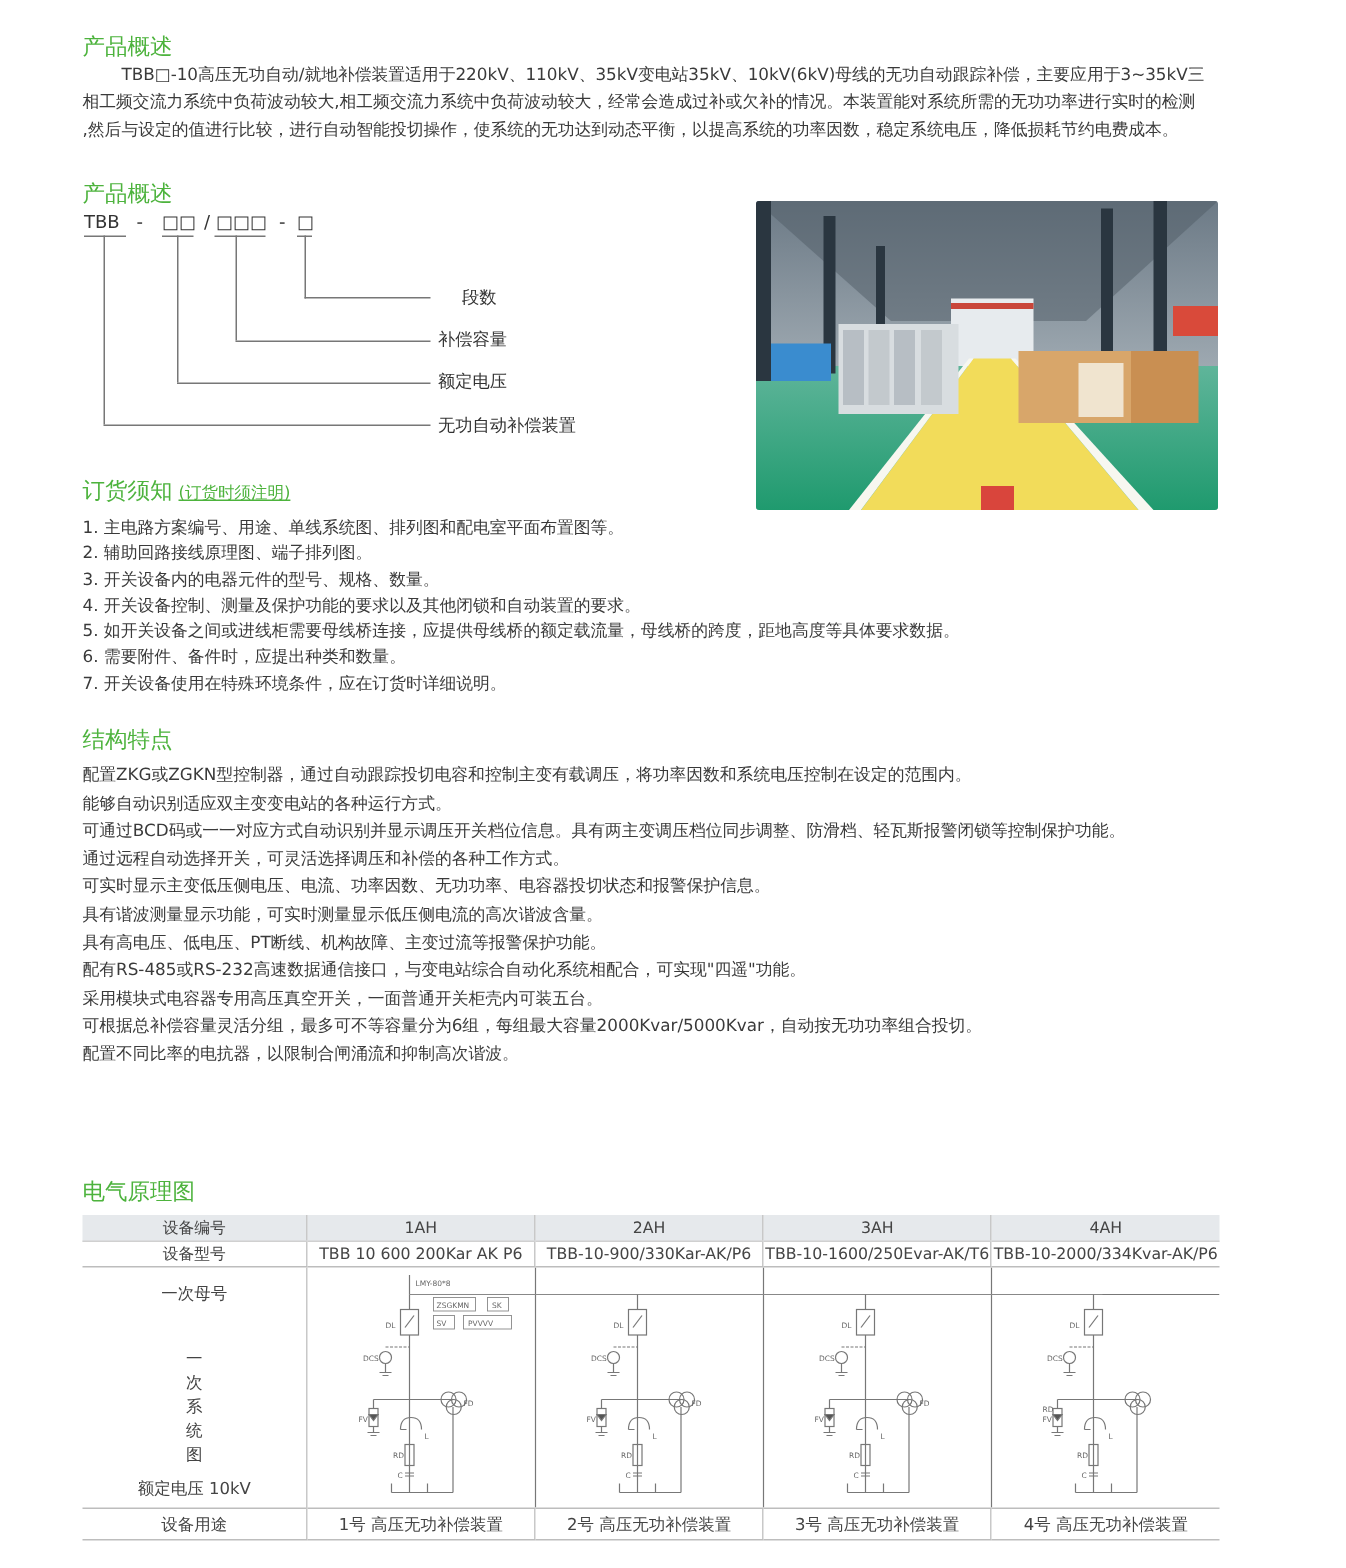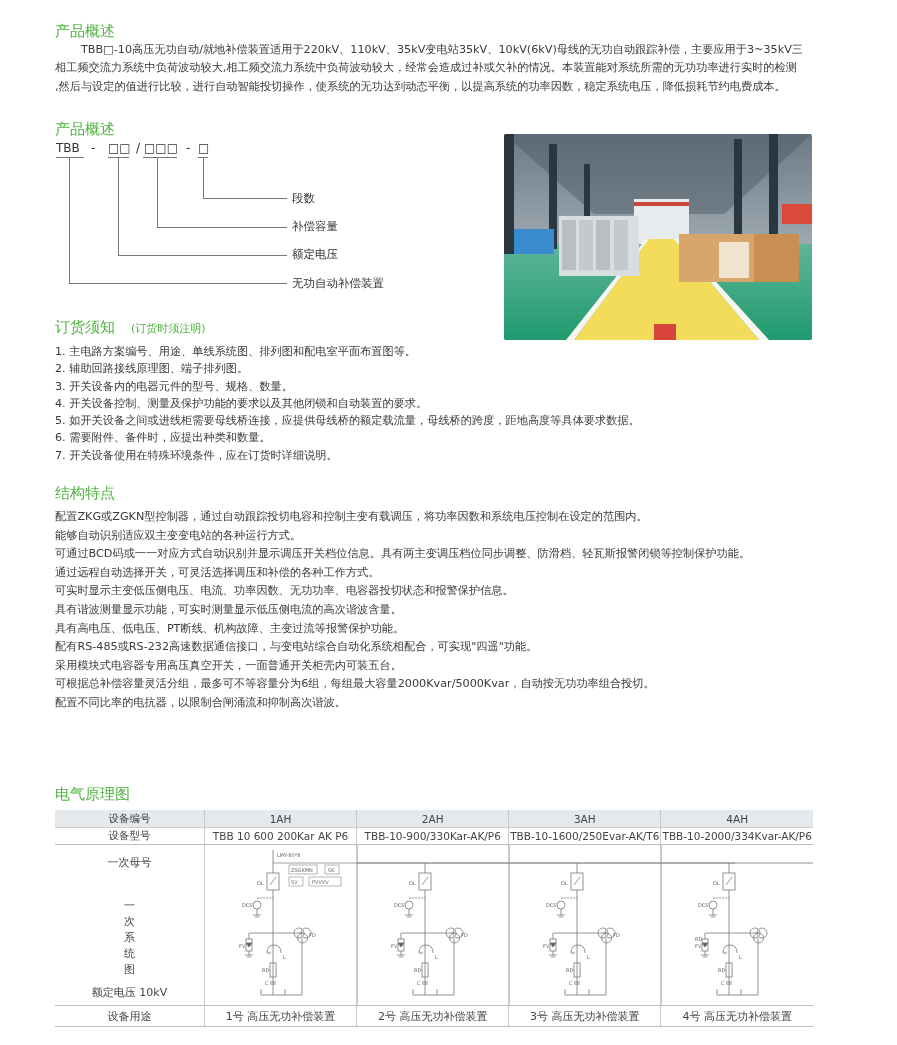--- a/index.html
+++ b/index.html
@@ -1,18 +1,18 @@
 <!DOCTYPE html>
 <html><head>
 <meta charset="utf-8">
 <style>
   html,body{margin:0;padding:0;background:#fff;}
   body{width:897px;height:1045px;position:relative;overflow:hidden;font-family:"DejaVu Sans","Liberation Sans",sans-serif;color:#3a3a3a;}
   .h{position:absolute;color:#4db33d;font-size:15px;line-height:18px;white-space:nowrap;}
-  .h small{font-size:11px;margin-left:16px;}
+  .h small{font-size:11px;margin-left:4px;text-decoration:underline;}
   .p{position:absolute;font-size:11.2px;line-height:18.3px;color:#3a3a3a;}
   .p div{white-space:nowrap;}
   .code{position:absolute;left:56px;top:141px;font-size:12px;color:#333;white-space:nowrap;}
   .code span{position:absolute;top:0;}
   .ul{position:absolute;height:1px;background:#777;}
   .vl{position:absolute;width:1px;background:#777;}
   .hl{position:absolute;height:1px;background:#777;}
   .lbl{position:absolute;font-size:11.5px;color:#333;white-space:nowrap;}
   .photo{position:absolute;left:504px;top:134px;width:308px;height:206px;overflow:hidden;border-radius:2px;}
   table.sch{position:absolute;left:55px;top:810px;width:758px;border-collapse:collapse;font-size:10.5px;color:#444;}
@@ -54,21 +54,21 @@
 <div class="ul" style="left:198px;top:157px;width:10px;"></div>
 
 <div class="vl" style="left:203px;top:157px;height:42px;"></div>
 <div class="hl" style="left:203px;top:198px;width:84px;"></div>
 <div class="vl" style="left:157px;top:157px;height:70px;"></div>
 <div class="hl" style="left:157px;top:227px;width:130px;"></div>
 <div class="vl" style="left:118px;top:157px;height:98px;"></div>
 <div class="hl" style="left:118px;top:255px;width:169px;"></div>
 <div class="vl" style="left:69px;top:157px;height:126px;"></div>
 <div class="hl" style="left:69px;top:283px;width:218px;"></div>
-<div class="lbl" style="left:292px;top:191px;">段数</div>
+<div class="lbl" style="left:308px;top:191px;">段数</div>
 <div class="lbl" style="left:292px;top:219px;">补偿容量</div>
 <div class="lbl" style="left:292px;top:247px;">额定电压</div>
 <div class="lbl" style="left:292px;top:276px;">无功自动补偿装置</div>
 
 <div class="photo">
   <svg width="308" height="206" viewBox="0 0 308 206">
     <defs>
       <linearGradient id="ceil" x1="0" y1="0" x2="0" y2="1">
         <stop offset="0" stop-color="#6c7a86"></stop>
           <stop offset="1" stop-color="#c9d1d6"></stop>

